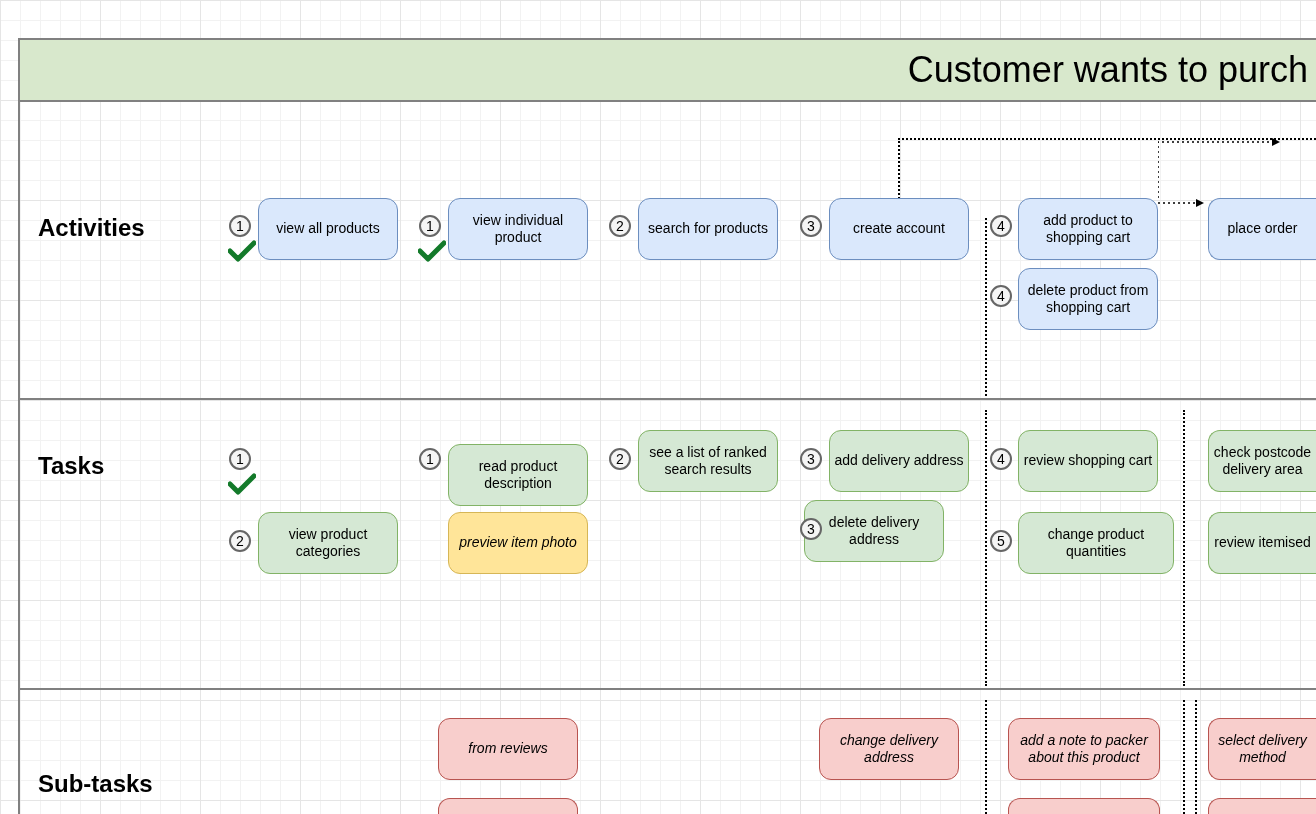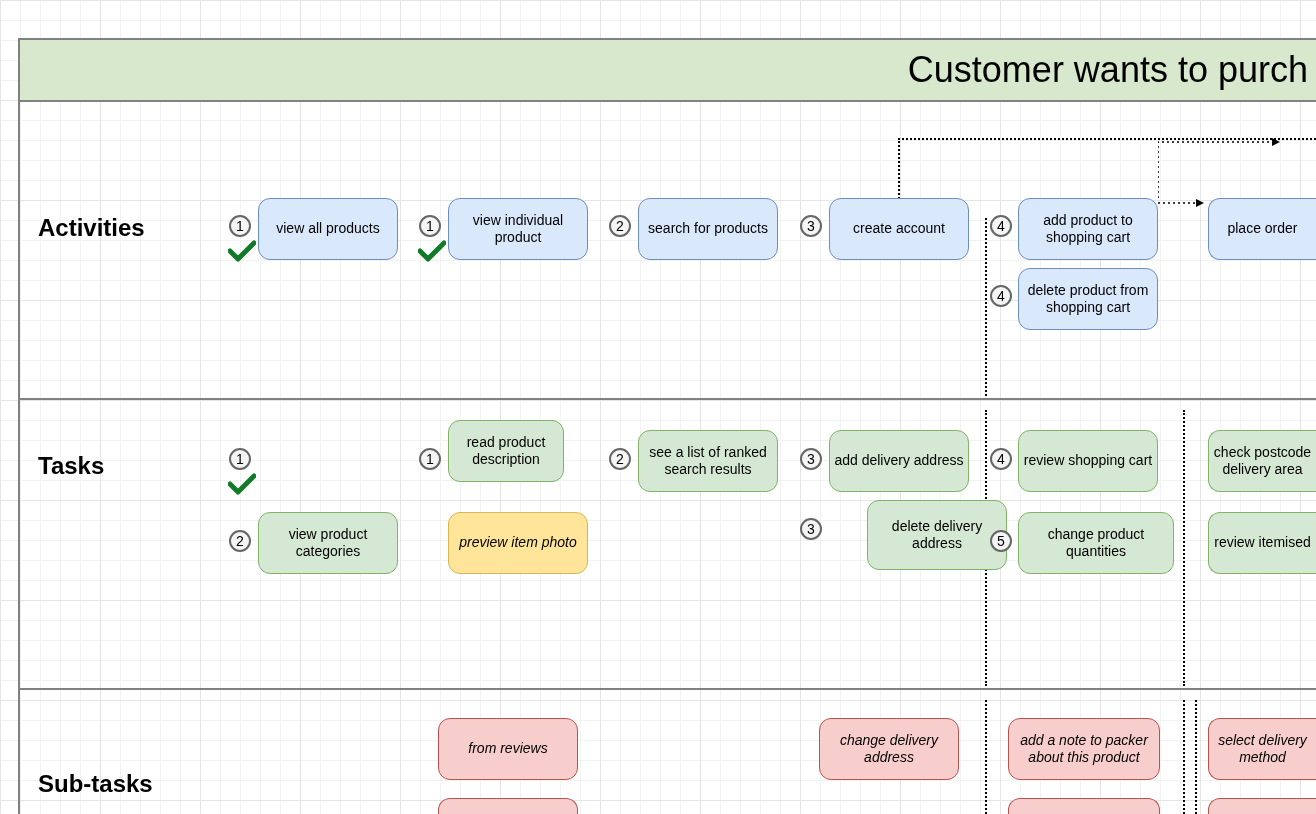--- a/index.html
+++ b/index.html
@@ -93,32 +93,32 @@
   <div class="card blue" style="left:1208px;top:198px;width:108px;height:62px;border-right:none;border-radius:12px 0 0 12px">place order</div>
 
   <div class="badge" style="left:229px;top:448px">1</div>
   <svg class="check" style="left:228px;top:473px" viewBox="0 0 28 22">
     <path d="M2 11 L10 19 L26 3" stroke="#137a2a" stroke-width="5" fill="none" stroke-linecap="round" stroke-linejoin="round"></path>
     </svg>
 
   <div class="card green" style="left:258px;top:512px;width:140px;height:62px">view product categories</div>
   <div class="badge" style="left:229px;top:530px">2</div>
 
-  <div class="card green" style="left:448px;top:420px;width:116px;height:62px">read product description</div>
+  <div class="card green" style="left:448px;top:444px;width:140px;height:62px">read product description</div>
   <div class="badge" style="left:419px;top:448px">1</div>
 
   <div class="card yellow" style="left:448px;top:512px;width:140px;height:62px">preview item photo</div>
 
   <div class="card green" style="left:638px;top:430px;width:140px;height:62px">see a list of ranked search results</div>
   <div class="badge" style="left:609px;top:448px">2</div>
 
   <div class="card green" style="left:829px;top:430px;width:140px;height:62px">add delivery address</div>
   <div class="badge" style="left:800px;top:448px">3</div>
 
-  <div class="card green" style="left:867px;top:500px;width:140px;height:70px">delete delivery address</div>
+  <div class="card green" style="left:804px;top:500px;width:140px;height:62px">delete delivery address</div>
   <div class="badge" style="left:800px;top:518px">3</div>
 
   <div class="card green" style="left:1018px;top:430px;width:140px;height:62px">review shopping cart</div>
   <div class="badge" style="left:990px;top:448px">4</div>
 
   <div class="card green" style="left:1018px;top:512px;width:156px;height:62px">change product quantities</div>
   <div class="badge" style="left:990px;top:530px">5</div>
 
   <div class="card green" style="left:1208px;top:430px;width:108px;height:62px;border-right:none;border-radius:12px 0 0 12px">check postcode delivery area</div>
   <div class="card green" style="left:1208px;top:512px;width:108px;height:62px;border-right:none;border-radius:12px 0 0 12px">review itemised</div>

